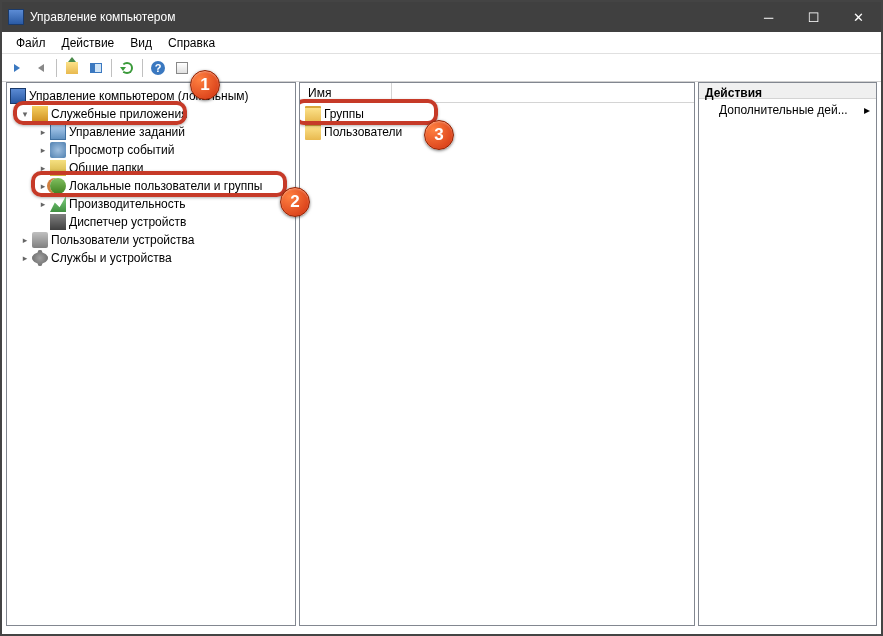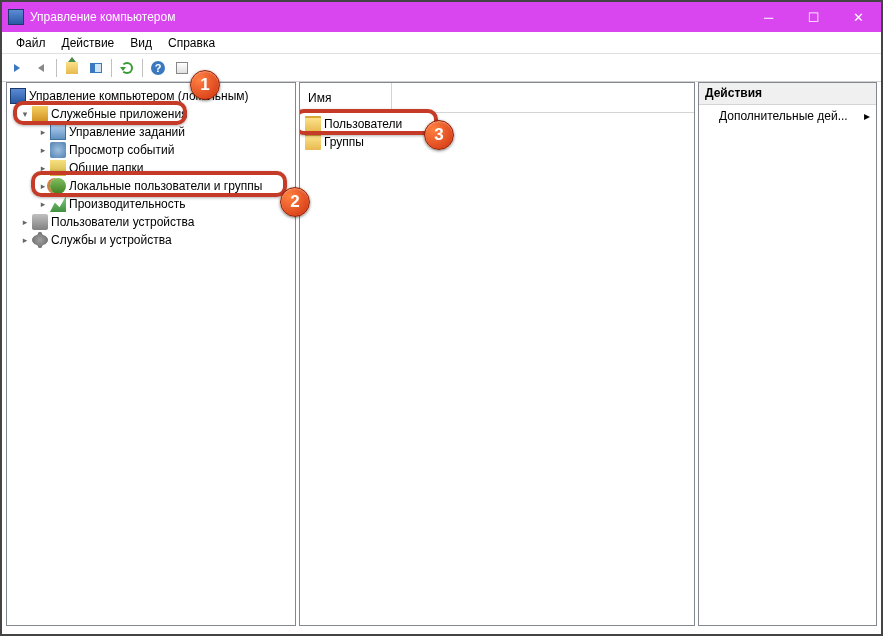--- a/index.html
+++ b/index.html
@@ -1,19 +1,19 @@
 <!DOCTYPE html>
 <html><head>
 <meta charset="utf-8">
 <style>
 * { box-sizing: border-box; margin: 0; padding: 0; font-family: "Segoe UI", Tahoma, sans-serif; }
 body { background: #fff; width: 883px; height: 636px; overflow: hidden; border: 2px solid #444; position: relative; }
 
 
-.titlebar { height: 30px; background: #d946ef; color: #fff; display: flex; align-items: center; padding-left: 6px; font-size: 12px; }
+.titlebar { height: 30px; background: #404040; color: #fff; display: flex; align-items: center; padding-left: 6px; font-size: 12px; }
 .titlebar .app-icon { width: 16px; height: 16px; margin-right: 6px; background: linear-gradient(#5b8bd4,#2a5aa4); border: 1px solid #1a3a6a; }
 .title-controls { margin-left: auto; display: flex; }
 .title-controls div { width: 45px; height: 30px; display: flex; align-items: center; justify-content: center; color: #fff; font-size: 13px; cursor: pointer; }
 
 
 .menubar { height: 22px; background: #fff; display: flex; align-items: center; padding-left: 6px; font-size: 12px; border-bottom: 1px solid #e0e0e0; }
 .menubar span { padding: 2px 8px; cursor: pointer; }
 
 
 .toolbar { height: 28px; background: #fff; display: flex; align-items: center; padding-left: 4px; border-bottom: 1px solid #d0d0d0; gap: 2px; }
@@ -37,27 +37,27 @@
 .ico-event { background: radial-gradient(#a0c0e0,#5080b0); border-radius:2px; }
 .ico-share { background: linear-gradient(#f5e080,#d0b040); }
 .ico-users { background: linear-gradient(#80c060,#408020); border-radius:50%; box-shadow: -3px 0 0 #d08040; }
 .ico-perf  { background: linear-gradient(#80d080,#409040); clip-path: polygon(0 100%,30% 40%,60% 70%,100% 0,100% 100%); }
 .ico-dev   { background: linear-gradient(#808080,#404040); }
 .ico-disk  { background: linear-gradient(#c0c0c0,#808080); border-radius:2px; }
 .ico-svc   { background: radial-gradient(#a0a0a0,#606060); border-radius:50%; clip-path: polygon(40% 0,60% 0,65% 15%,85% 25%,100% 40%,100% 60%,85% 75%,65% 85%,60% 100%,40% 100%,35% 85%,15% 75%,0 60%,0 40%,15% 25%,35% 15%); }
 .ico-folder{ background: linear-gradient(#fce28a,#e8b94f); border-radius:1px; border-top:2px solid #d9a83a; }
 
 
-.center-header { height: 30px; border-bottom: 1px solid #d4d4d4; background: #fff; display: flex; align-items: center; padding-left: 8px; font-size: 12px; }
+.center-header { height: 20px; border-bottom: 1px solid #d4d4d4; background: #fff; display: flex; align-items: center; padding-left: 8px; font-size: 12px; }
 .center-header span { border-right: 1px solid #d4d4d4; height: 100%; display: flex; align-items: center; padding-right: 60px; }
 .center-body { padding: 2px 4px; font-size: 12px; position: relative; }
 .list-row { display: flex; align-items: center; height: 18px; cursor: pointer; }
 
 
-.actions-header { height: 22px; background: #f0f0f0; border-bottom: 1px solid #d4d4d4; font-size: 12px; font-weight: bold; padding: 3px 6px; }
+.actions-header { height: 16px; background: #f0f0f0; border-bottom: 1px solid #d4d4d4; font-size: 12px; font-weight: bold; padding: 3px 6px; }
 .actions-sub { background: #e7eef7; font-size: 12px; padding: 3px 6px; border-bottom:1px solid #cfd8e4; display:flex; align-items:center; justify-content:space-between; cursor:pointer; }
 .actions-item { font-size: 12px; padding: 4px 6px 4px 20px; cursor: pointer; display:flex; align-items:flex-start; justify-content:space-between; }
 
 
 .callout { position: absolute; border: 4px solid #c63a28; border-radius: 10px; pointer-events: none; box-shadow: 0 1px 3px rgba(0,0,0,0.3); }
 .badge { position: absolute; width: 30px; height: 30px; border-radius: 50%; background: radial-gradient(circle at 30% 30%, #ff8040, #d03010); color: #fff; font-weight: bold; font-size: 17px; display: flex; align-items: center; justify-content: center; box-shadow: 0 1px 3px rgba(0,0,0,0.5), inset 0 1px 2px rgba(255,255,255,0.4); border: 1px solid #902000; pointer-events: none; }
 
 
 .i-back { border-left: 6px solid #3a78c0; border-top: 4px solid transparent; border-bottom: 4px solid transparent; }
 .i-fwd  { border-right: 6px solid #888; border-top: 4px solid transparent; border-bottom: 4px solid transparent; }
@@ -147,20 +147,24 @@
     <div class="tree-row" style="padding-left:28px">
       <span class="expander">▸</span>
       <div class="node-icon ico-users"></div>
       <span>Локальные пользователи и группы</span>
     </div>
     <div class="tree-row" style="padding-left:28px">
       <span class="expander">▸</span>
       <div class="node-icon ico-perf"></div>
       <span>Производительность</span>
     </div>
+    <div class="tree-row" style="padding-left:40px">
+      <div class="node-icon ico-dev"></div>
+      <span>Диспетчер устройств</span>
+    </div>
     <div class="tree-row" style="padding-left:10px">
       <span class="expander">▸</span>
       <div class="node-icon ico-disk"></div>
       <span>Пользователи устройства</span>
     </div>
     <div class="tree-row" style="padding-left:10px">
       <span class="expander">▸</span>
       <div class="node-icon ico-svc"></div>
       <span>Службы и устройства</span>
     </div>
@@ -169,25 +173,25 @@
     <div class="callout" style="left:24px; top:88px; width:256px; height:26px;"></div>
   </div>
 
   <div class="pane center-pane">
     <div class="center-header">
       <span>Имя</span>
     </div>
     <div class="center-body">
       <div class="list-row">
         <div class="node-icon ico-folder"></div>
-        <span>Пользователи</span>
+        <span>Группы</span>
       </div>
       <div class="list-row">
         <div class="node-icon ico-folder"></div>
-        <span>Группы</span>
+        <span>Пользователи</span>
       </div>
       <div class="callout" style="left:-6px; top:-4px; width:144px; height:26px;"></div>
     </div>
   </div>
 
   <div class="pane actions-pane">
     <div class="actions-header">Действия</div>
     <div class="actions-item">
       <span>Дополнительные дей...</span>
       <span>▸</span>

